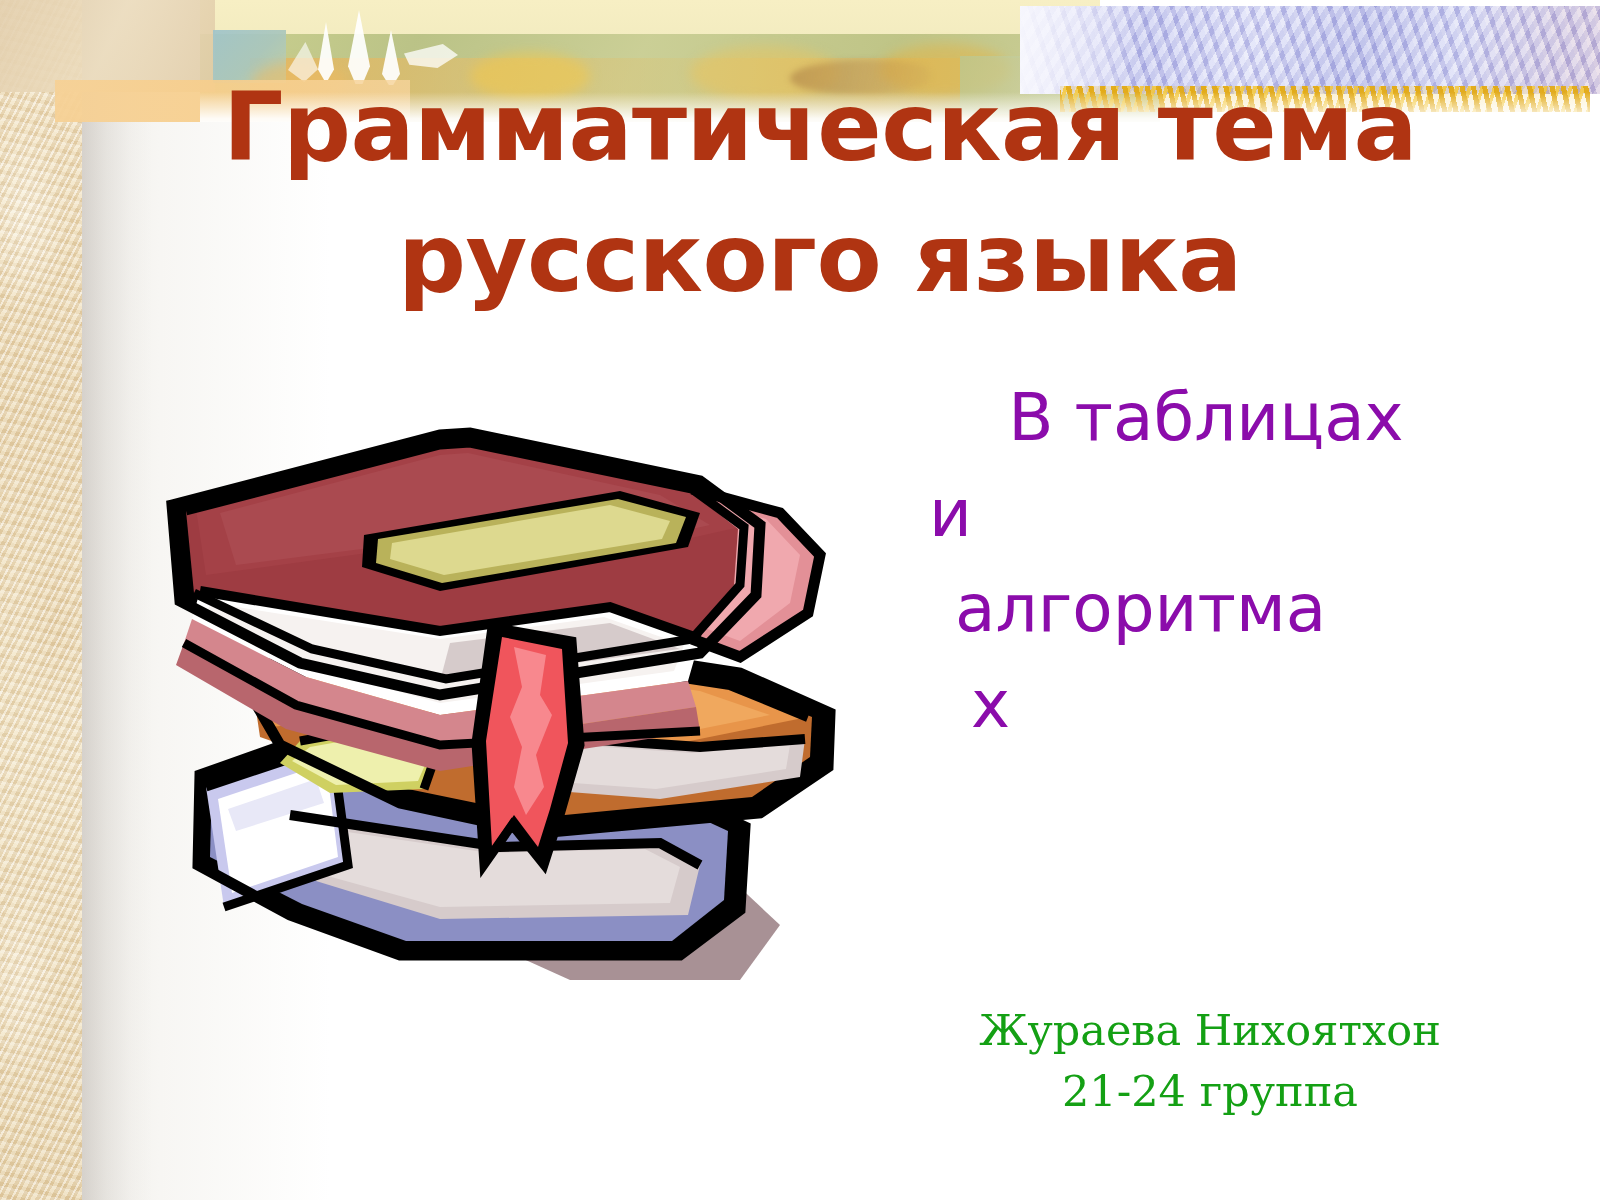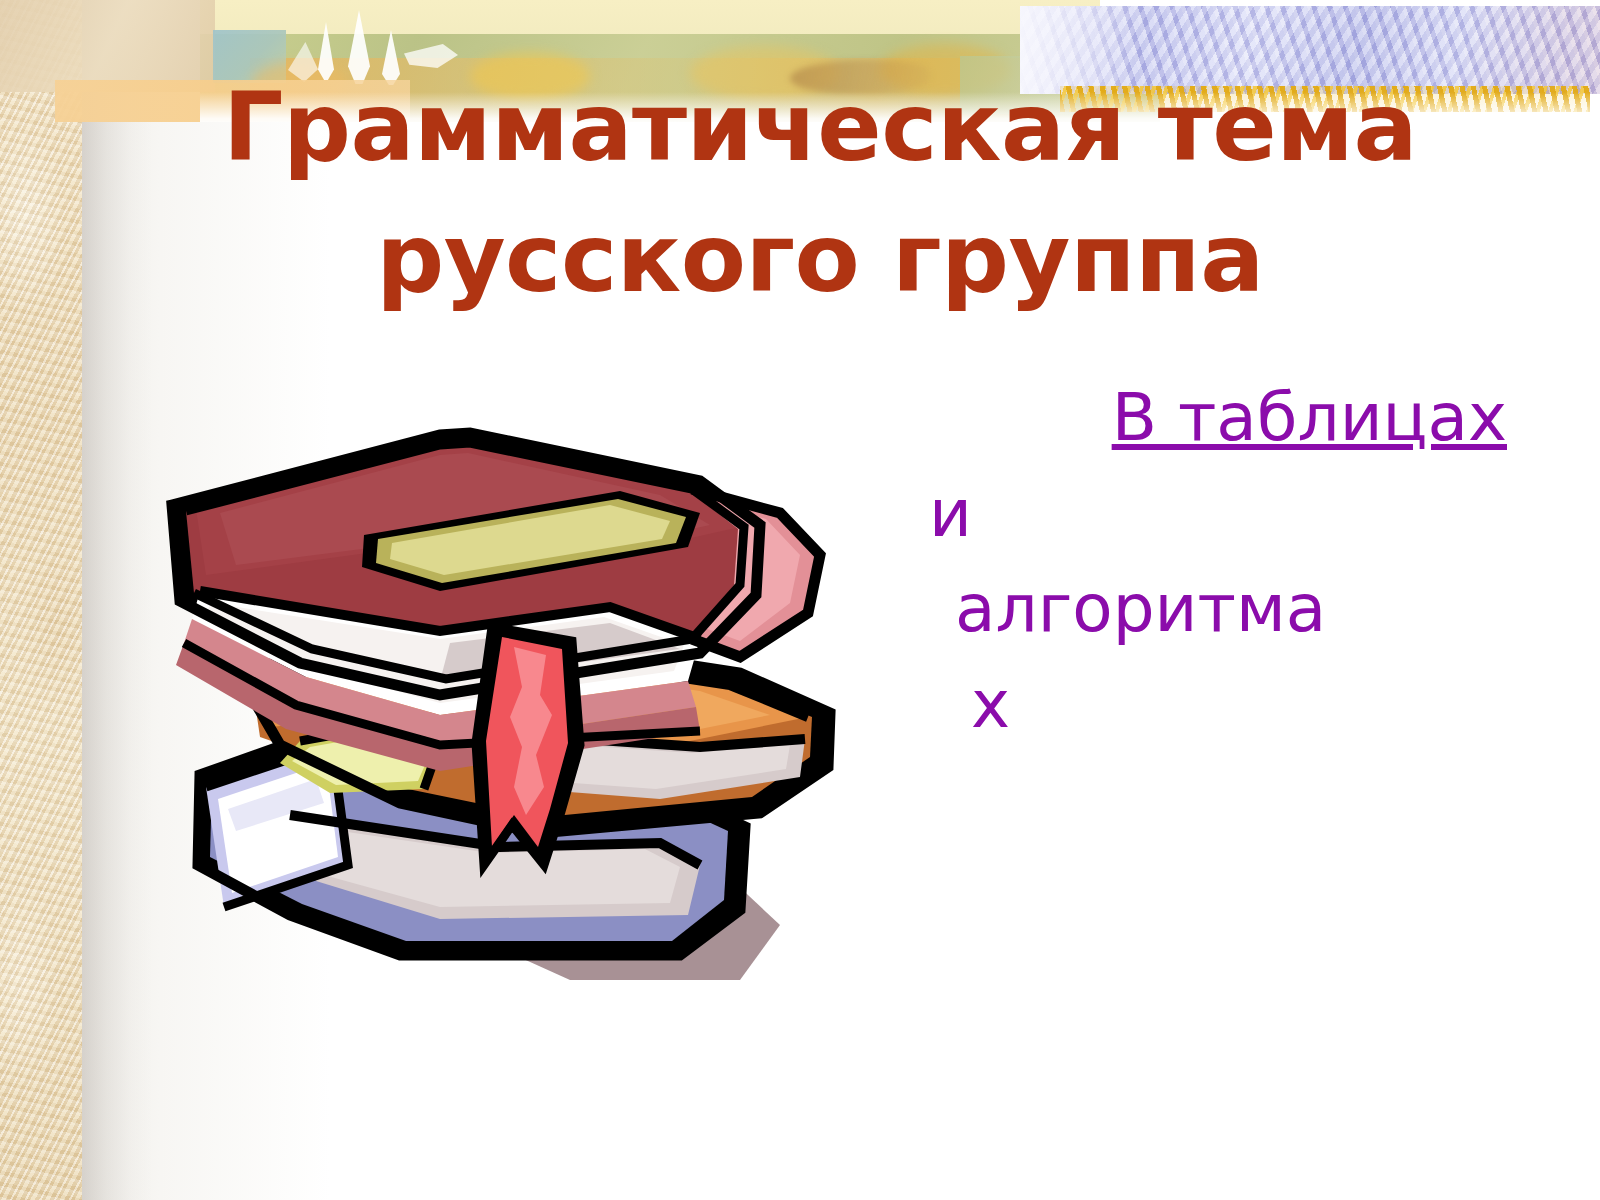--- a/index.html
+++ b/index.html
@@ -226,21 +226,21 @@
     position: absolute;
     left: 905px;
     top: 370px;
     width: 620px;
     font-family: "DejaVu Sans", "Liberation Sans", sans-serif;
     font-weight: normal;
     font-size: 66px;
     line-height: 1.45;
     color: #8b0cab;
   }
-  .sub-l1 { display: block; text-align: right; padding-right: 18px; text-decoration: underline; }
+  .sub-l1 { display: block; text-align: center; padding-right: 18px; }
   .sub-l2 { display: block; text-align: left;   padding-left: 24px; }
   .sub-l3 { display: block; padding-left: 50px; }
   .sub-l4 { display: block; text-align: left;   padding-left: 66px; }
 
   
   .author {
     position: absolute;
     left: 900px;
     top: 1000px;
     width: 620px;
@@ -290,21 +290,21 @@
     <div class="b-block b-foliage"></div>
     <div class="b-block b-lavender"></div>
     <div class="b-block b-lav-pale"></div>
     <div class="b-block b-wheat"></div>
     <div class="b-block b-orange"></div>
     <div class="banner-fade"></div>
   </div>
 
   <div class="title">
     <span>Грамматическая тема</span>
-    <span class="title-line-2">русского группа</span>
+    <span class="title-line-2">русского языка</span>
   </div>
 
   <div class="books">
     <svg viewBox="0 0 740 600" xmlns="http://www.w3.org/2000/svg">
 
       <path d="M455 430 L560 455 L640 530 L600 585 L430 585 L330 540 Z" fill="#a89195"></path>
 
       <g>
         <path d="M60 380 L195 332 L520 392 L605 432 L600 515 L540 560 L260 560 L150 520 L58 470 Z" fill="#000000"></path>
         <path d="M72 388 L196 344 L510 400 L588 436 L584 505 L532 546 L266 546 L162 509 L70 462 Z" fill="#8b8fc4"></path>
@@ -379,14 +379,18 @@
     </svg>
   </div>
 
   <div class="subtitle">
     <span class="sub-l1">В таблицах</span>
     <span class="sub-l2">и</span>
     <span class="sub-l3">алгоритма</span>
     <span class="sub-l4">х</span>
   </div>
 
+  <div class="author">
+    <span class="author-line">Жураева Нихоятхон</span>
+    <span class="author-line">21-24 группа</span>
+  </div>
 
 </div>
 
 </body></html>

